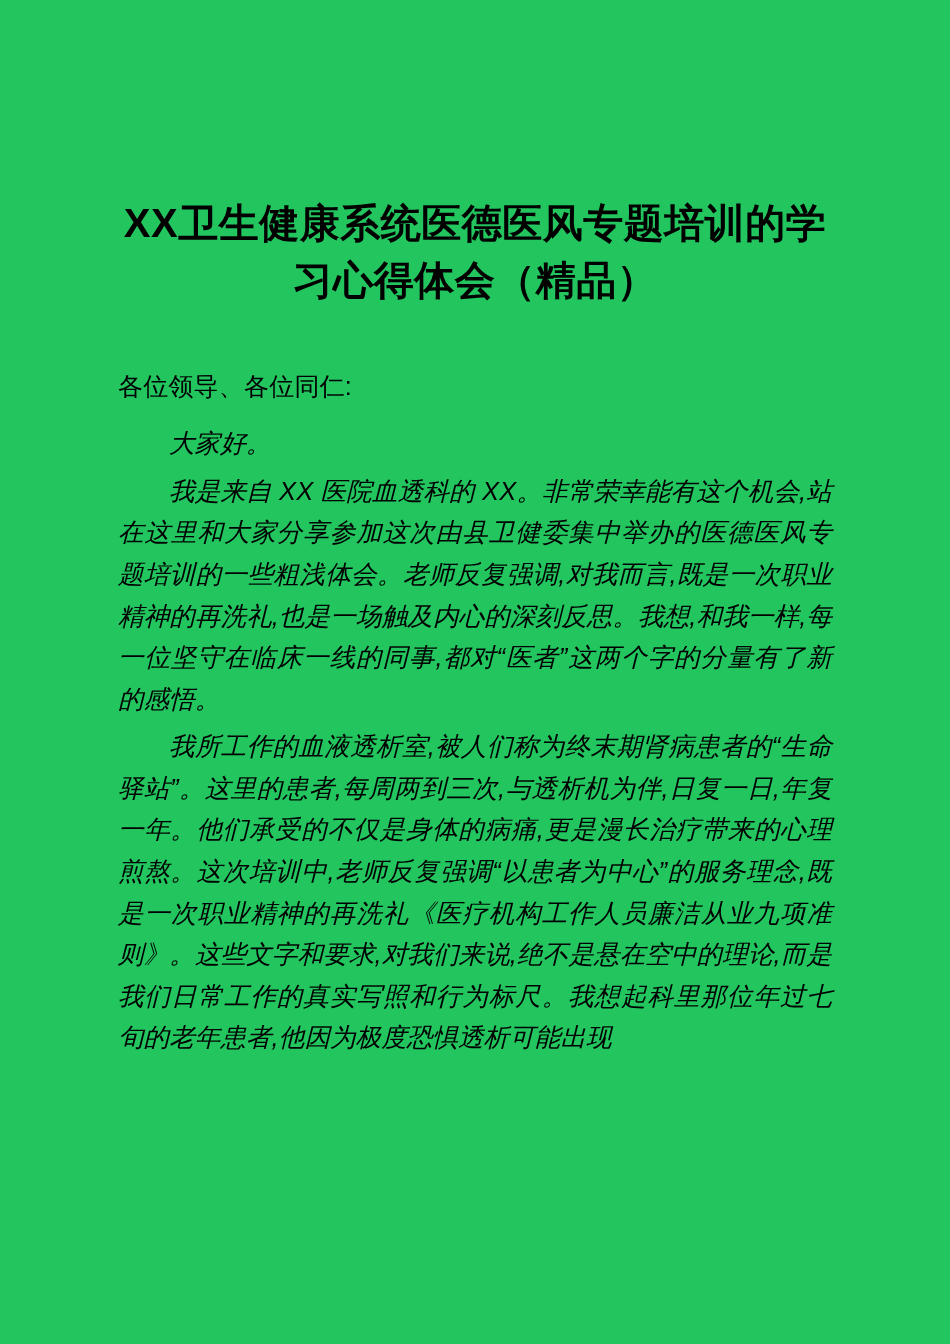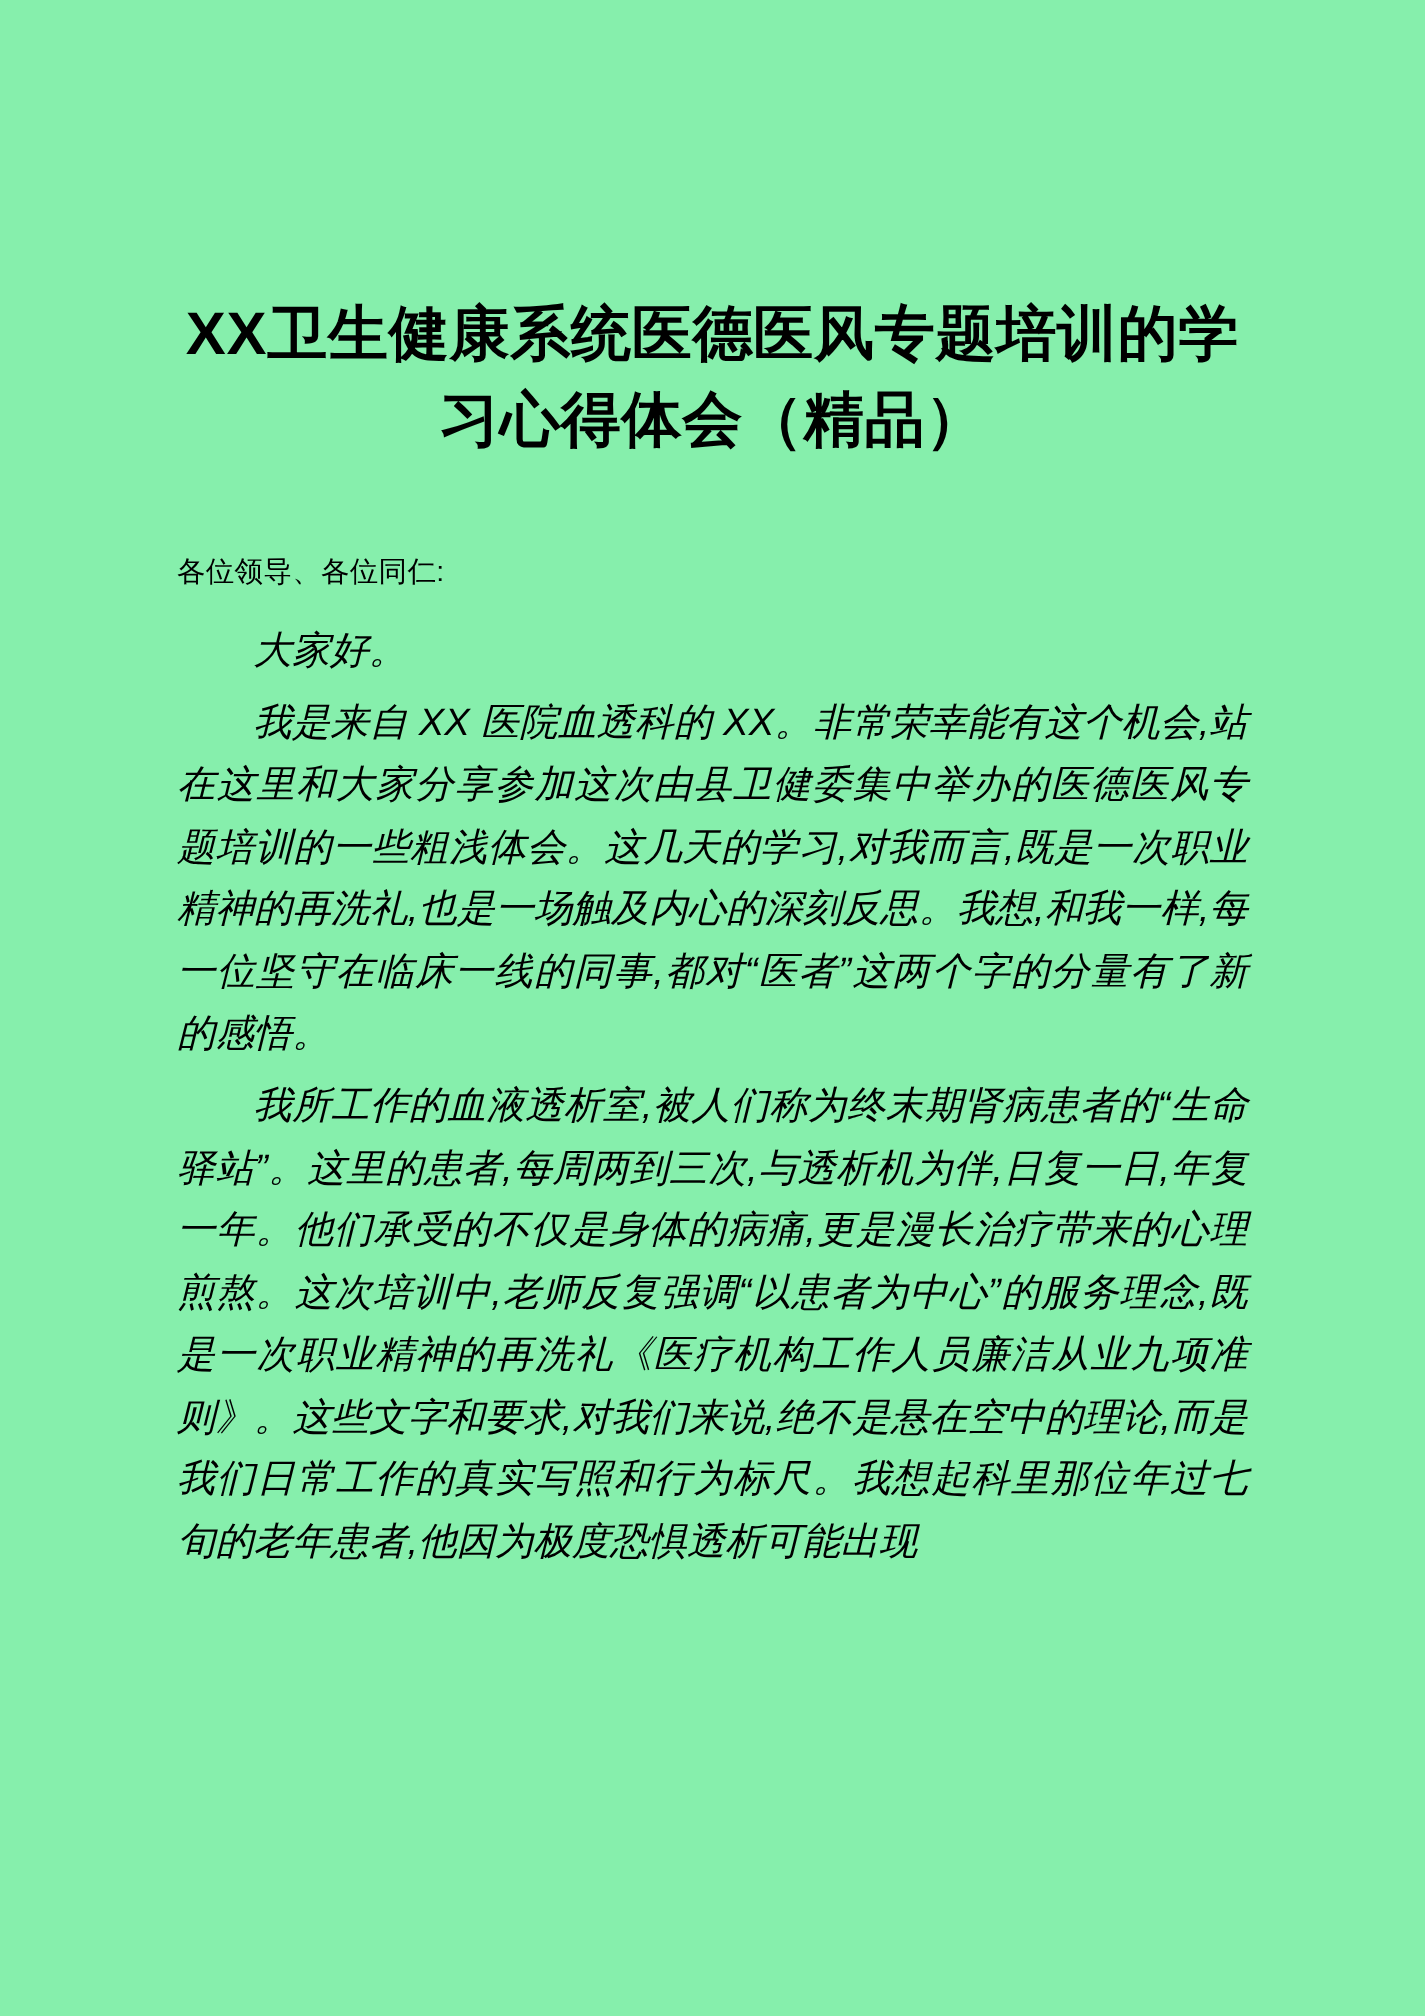--- a/index.html
+++ b/index.html
@@ -11,36 +11,36 @@
     width: 950px;
     height: 1344px;
     font-family: "Liberation Sans", sans-serif;
     color: #000000;
     overflow: hidden;
   }
   .page {
     position: relative;
     width: 950px;
     height: 1344px;
-    background: #86efac;
+    background: #22c55e;
     box-sizing: border-box;
     padding: 195px 118px 40px 118px;
   }
   .doc-title {
     font-family: "Liberation Sans", sans-serif;
     font-weight: bold;
     font-size: 40px;
     line-height: 1.42;
     text-align: center;
     letter-spacing: 0.5px;
     margin: 0 0 58px 0;
     color: #000000;
   }
   .salutation {
-    font-size: 19px;
+    font-size: 25px;
     line-height: 1.55;
     margin: 0 0 18px 0;
     letter-spacing: 0.2px;
   }
   .para {
     font-size: 25.5px;
     line-height: 1.63;
     margin: 0 0 6px 0;
     text-indent: 2em;
     text-align: justify;
@@ -52,15 +52,15 @@
     margin-bottom: 0;
   }
 </style>
 </head>
 <body>
 
 <div class="page">
   <h1 class="doc-title">XX卫生健康系统医德医风专题培训的学习心得体会（精品）</h1>
   <p class="salutation">各位领导、各位同仁:</p>
   <p class="para">大家好。</p>
-  <p class="para">我是来自 XX 医院血透科的 XX。非常荣幸能有这个机会,站在这里和大家分享参加这次由县卫健委集中举办的医德医风专题培训的一些粗浅体会。这几天的学习,对我而言,既是一次职业精神的再洗礼,也是一场触及内心的深刻反思。我想,和我一样,每一位坚守在临床一线的同事,都对“医者”这两个字的分量有了新的感悟。</p>
+  <p class="para">我是来自 XX 医院血透科的 XX。非常荣幸能有这个机会,站在这里和大家分享参加这次由县卫健委集中举办的医德医风专题培训的一些粗浅体会。老师反复强调,对我而言,既是一次职业精神的再洗礼,也是一场触及内心的深刻反思。我想,和我一样,每一位坚守在临床一线的同事,都对“医者”这两个字的分量有了新的感悟。</p>
   <p class="para last">我所工作的血液透析室,被人们称为终末期肾病患者的“生命驿站”。这里的患者,每周两到三次,与透析机为伴,日复一日,年复一年。他们承受的不仅是身体的病痛,更是漫长治疗带来的心理煎熬。这次培训中,老师反复强调“以患者为中心”的服务理念,既是一次职业精神的再洗礼《医疗机构工作人员廉洁从业九项准则》。这些文字和要求,对我们来说,绝不是悬在空中的理论,而是我们日常工作的真实写照和行为标尺。我想起科里那位年过七旬的老年患者,他因为极度恐惧透析可能出现</p>
 </div>
 
 </body></html>

